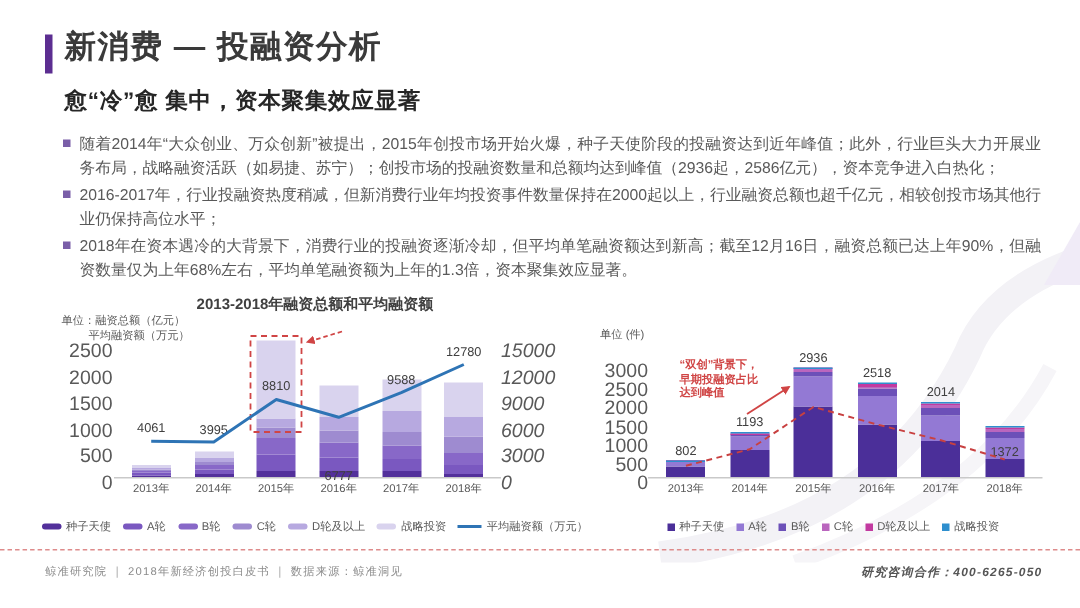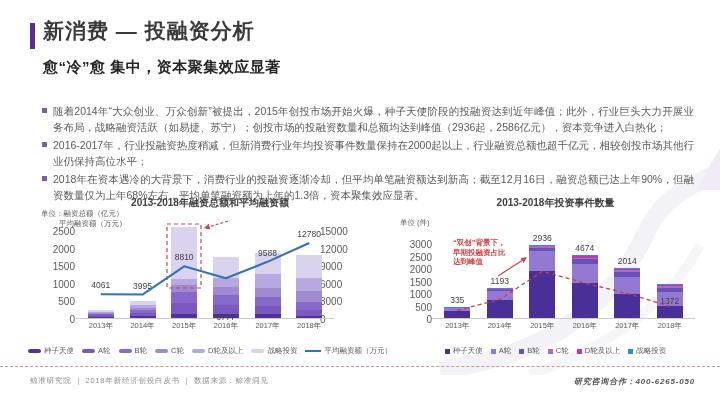--- a/index.html
+++ b/index.html
@@ -1,34 +1,34 @@
 <!DOCTYPE html>
 <html><head>
 <meta charset="utf-8">
 <style>
   html,body{margin:0;padding:0;background:#fff;}
   .slide{position:relative;width:720px;height:405px;background:#fff;overflow:hidden;
          font-family:"Liberation Sans","DejaVu Sans",sans-serif;color:#333;}
   .accent-bar{position:absolute;left:30px;top:23px;width:5px;height:26px;background:#5C2E91;}
   .page-title{position:absolute;left:43px;top:17px;font-size:21px;font-weight:bold;color:#3A3A3A;letter-spacing:1px;}
   .page-subtitle{position:absolute;left:43px;top:58px;font-size:15px;font-weight:bold;color:#262626;letter-spacing:0.5px;}
-  .bullets{position:absolute;left:42px;top:103px;width:652px;}
+  .bullets{position:absolute;left:42px;top:88px;width:652px;}
   .bullet{position:relative;padding-left:11px;font-size:10.5px;line-height:16px;color:#595959;margin-bottom:2px;text-align:justify;}
   .bullet-marker{position:absolute;left:0;top:5px;width:5px;height:5px;background:#7A5EA8;}
   .watermark{position:absolute;right:0;top:165px;pointer-events:none;z-index:0;}
   .corner-tri{position:absolute;right:0;top:148px;width:0;height:0;border-left:24px solid transparent;border-bottom:42px solid #F0EBF7;z-index:0;}
   .chart{position:absolute;top:196px;height:162px;z-index:1;}
   #chart1{left:25px;width:370px;}
   #chart2{left:398px;width:315px;}
   .chart-title{position:absolute;top:0;left:0;width:100%;text-align:center;font-size:10px;font-weight:bold;color:#404040;}
   .unit{position:absolute;font-size:7.5px;color:#595959;white-space:nowrap;}
   .u1a{left:16px;top:13px;} .u1b{left:34px;top:23px;} .u2{left:2px;top:22px;}
-  .tick{position:absolute;font-size:10px;color:#595959;}
+  .tick{position:absolute;font-size:13px;color:#595959;}
   .tl{left:18px;width:32px;text-align:right;}
-  .tr{left:295px;width:34px;text-align:left;}
+  .tr{left:309px;width:34px;text-align:left;font-style:italic;}
   .t2{left:4px;width:30px;text-align:right;}
   .xlab{position:absolute;top:125px;font-size:7.5px;color:#595959;text-align:center;}
   .seg{position:absolute;width:26px;}
   .axisline{position:absolute;height:1px;background:#C9C9C9;top:122px;}
   .dlab{position:absolute;width:44px;text-align:center;font-size:8.5px;color:#404040;}
   .anno{position:absolute;font-size:7.5px;line-height:9.5px;color:#D04545;font-weight:bold;z-index:3;}
   .overlay{position:absolute;left:0;top:0;pointer-events:none;z-index:2;}
   .legend{position:absolute;left:0;bottom:2px;width:100%;display:flex;justify-content:center;align-items:center;}
   .lg-item{display:flex;align-items:center;margin:0 4px;}
   .lg-bar{width:13px;height:4px;border-radius:2px;margin-right:3px;}
@@ -170,21 +170,20 @@
           <div class="lg-txt">战略投资</div>
         </div>
         <div class="lg-item">
           <div class="lg-line"></div>
           <div class="lg-txt">平均融资额（万元）</div>
         </div>
       </div>
     </div>
 
   <div class="chart" id="chart2">
-    <div class="chart-title">2013-2018年投资事件数量</div>
     <div class="unit u2">单位 (件)</div>
   <div class="tick t2" style="top: 118px;">0</div>
       <div class="tick t2" style="top: 105.5px;">500</div>
       <div class="tick t2" style="top: 93px;">1000</div>
       <div class="tick t2" style="top: 80.5px;">1500</div>
       <div class="tick t2" style="top: 68px;">2000</div>
       <div class="tick t2" style="top: 55.5px;">2500</div>
       <div class="tick t2" style="top: 43px;">3000</div>
       <div class="seg" style="left: 46.25px; bottom: 40px; height: 7.5px; background: rgb(75, 47, 153);"></div>
       <div class="seg" style="left: 46.25px; bottom: 47.5px; height: 2.5px; background: rgb(147, 121, 212);"></div>
@@ -222,24 +221,24 @@
       <div class="seg" style="left: 216.25px; bottom: 89.1px; height: 1.25px; background: rgb(46, 143, 206);"></div>
       <div class="xlab" style="left: 208px; width: 42.5px;">2017年</div>
       <div class="seg" style="left: 258.75px; bottom: 40px; height: 11.75px; background: rgb(75, 47, 153);"></div>
       <div class="seg" style="left: 258.75px; bottom: 51.75px; height: 14px; background: rgb(147, 121, 212);"></div>
       <div class="seg" style="left: 258.75px; bottom: 65.75px; height: 4.5px; background: rgb(108, 80, 184);"></div>
       <div class="seg" style="left: 258.75px; bottom: 70.25px; height: 1.5px; background: rgb(186, 102, 190);"></div>
       <div class="seg" style="left: 258.75px; bottom: 71.75px; height: 1.05px; background: rgb(194, 58, 160);"></div>
       <div class="seg" style="left: 258.75px; bottom: 72.8px; height: 1.5px; background: rgb(46, 143, 206);"></div>
       <div class="xlab" style="left: 250.5px; width: 42.5px;">2018年</div>
       <div class="axisline" style="left: 34px; width: 263px;"></div>
-      <div class="dlab" style="left: 37.25px; top: 98.65px;">335</div>
+      <div class="dlab" style="left: 37.25px; top: 98.65px;">802</div>
       <div class="dlab" style="left: 79.75px; top: 80.175px;">1193</div>
       <div class="dlab" style="left: 122.25px; top: 36.6px;">2936</div>
-      <div class="dlab" style="left: 164.75px; top: 47.05px;">4674</div>
+      <div class="dlab" style="left: 164.75px; top: 47.05px;">2518</div>
       <div class="dlab" style="left: 207.25px; top: 59.65px;">2014</div>
       <div class="dlab" style="left: 249.75px; top: 75.7px; margin-top: 24px;">1372</div>
       <svg class="overlay" width="315" height="162">
         <defs>
           <marker id="ah2" viewBox="0 0 10 10" refX="8" refY="5" markerWidth="5" markerHeight="5" orient="auto">
             <path d="M0,0L10,5L0,10z" fill="#D04545"></path>
           </marker>
         </defs>
         <polyline points="59.3,114.5 101.8,103.5 144.3,75.3 186.8,87.0 229.3,97.5 271.8,110.3" fill="none" stroke="#C84040" stroke-width="1.3" stroke-dasharray="4 3"></polyline>
         <line x1="100" y1="80" x2="128" y2="62" stroke="#D04545" stroke-width="1.2" marker-end="url(#ah2)"></line>

